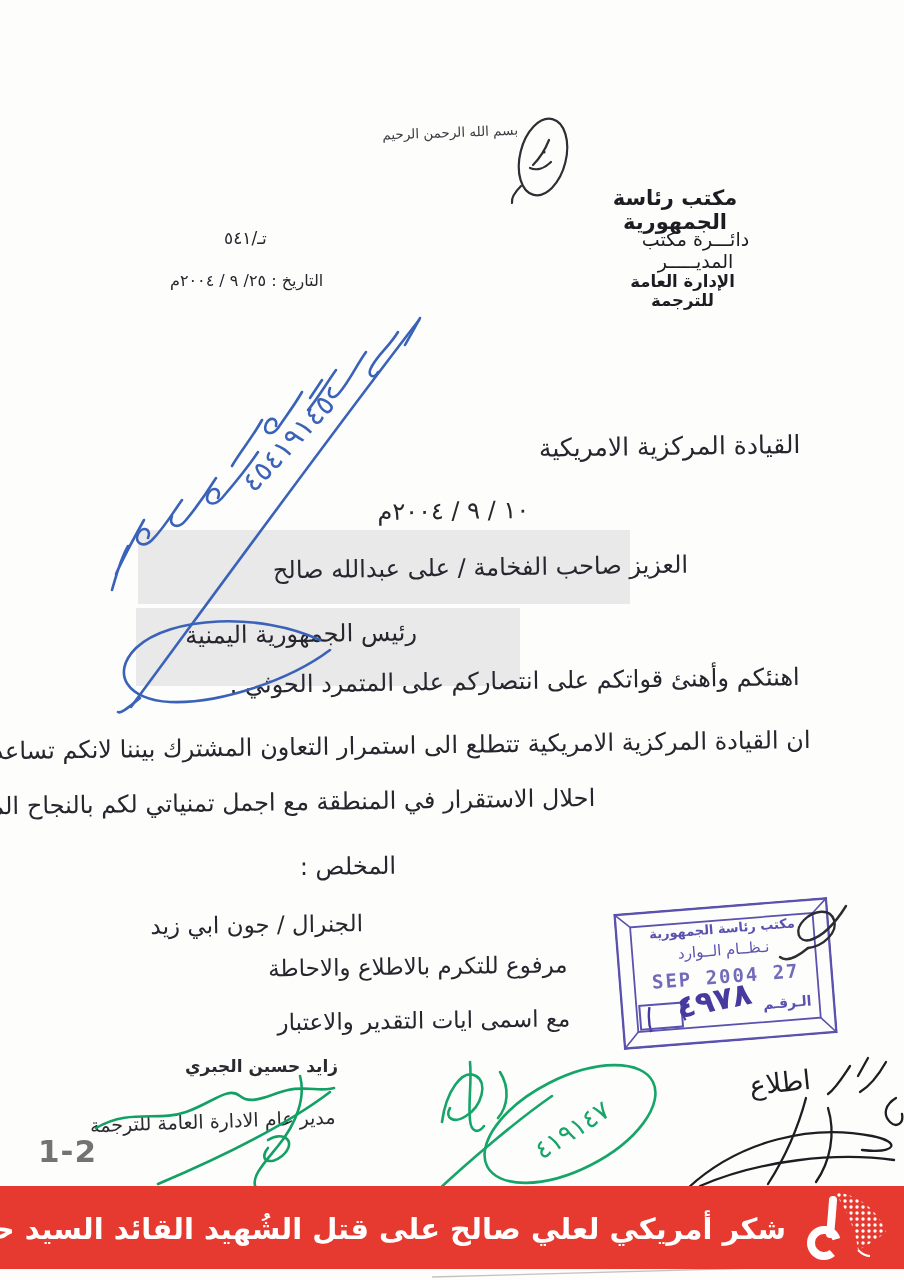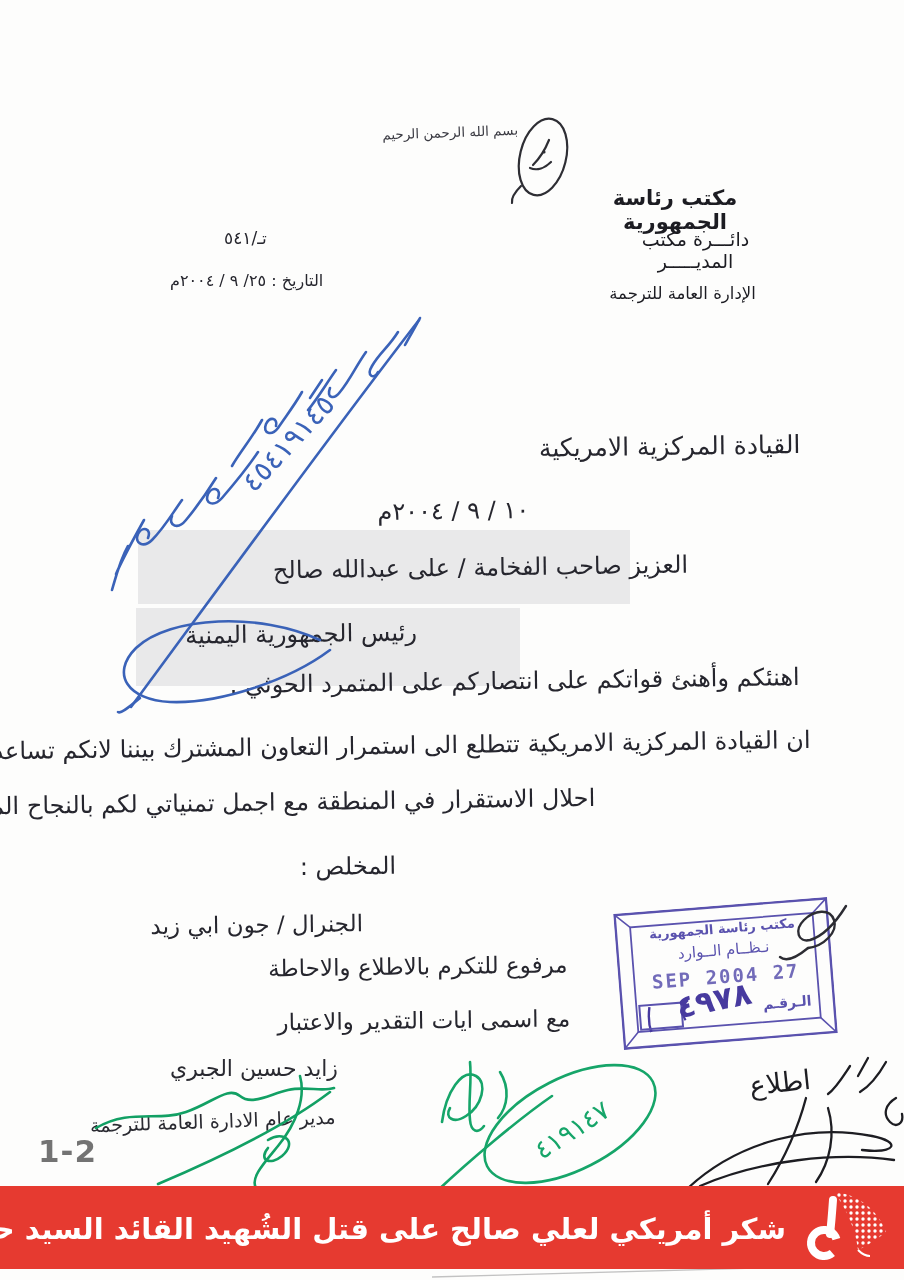--- a/index.html
+++ b/index.html
@@ -45,41 +45,41 @@
 <div class="page">
 
   <div class="band" style="left:138px;top:530px;width:492px;height:74px;"></div>
   <div class="band" style="left:136px;top:608px;width:384px;height:78px;"></div>
 
   <div class="abs ar" style="left:388px;top:124px;width:130px;font-size:13.5px;color:#3a3a42;transform:rotate(-2deg);">بسم الله الرحمن الرحيم</div>
 
   <div>
     <div class="letterhead-line" style="left:575px;top:186px;width:200px;font-size:21px;font-weight:bold;">مكتب رئاسة الجمهورية</div>
     <div class="letterhead-line" style="left:603px;top:228px;width:185px;font-size:19px;">دائـــرة مكتب المديـــــر</div>
-    <div class="letterhead-line" style="left:600px;top:284px;width:165px;font-size:16.5px;font-weight:normal;">الإدارة العامة للترجمة</div>
+    <div class="letterhead-line" style="left:600px;top:272px;width:165px;font-size:16.5px;font-weight:bold;">الإدارة العامة للترجمة</div>
   </div>
 
   <div class="abs ar" style="left:224px;top:228px;font-size:17px;">تـ/٥٤١</div>
   <div class="abs ar" style="left:170px;top:271px;font-size:16px;">التاريخ : ٢٥/ ٩ / ٢٠٠٤م</div>
 
   <div class="body-wrap">
     <div class="abs ar" style="right:104px;top:430px;font-size:25px;">القيادة المركزية الامريكية</div>
     <div class="abs ar" style="right:376px;top:492px;font-size:24px;">١٠ / ٩ / ٢٠٠٤م</div>
     <div class="abs ar" style="right:218px;top:549px;font-size:24px;">العزيز صاحب الفخامة / على عبدالله صالح</div>
     <div class="abs ar" style="right:490px;top:613px;font-size:24px;">رئيس الجمهورية اليمنية</div>
     <div class="abs ar" style="right:108px;top:663px;font-size:24px;">اهنئكم وأهنئ قواتكم على انتصاركم على المتمرد الحوثي .</div>
     <div class="abs ar" style="right:98px;top:726px;font-size:24px;">ان القيادة المركزية الامريكية تتطلع الى استمرار التعاون المشترك بيننا لانكم تساعدون في</div>
     <div class="abs ar" style="right:314px;top:781px;font-size:24px;">احلال الاستقرار في المنطقة مع اجمل تمنياتي لكم بالنجاح المستمر .</div>
     <div class="abs ar" style="right:514px;top:846px;font-size:24px;">المخلص :</div>
     <div class="abs ar" style="right:548px;top:904px;font-size:23px;">الجنرال / جون ابي زيد</div>
     <div class="abs ar" style="right:344px;top:948px;font-size:23px;">مرفوع للتكرم بالاطلاع والاحاطة</div>
     <div class="abs ar" style="right:342px;top:1002px;font-size:23px;">مع اسمى ايات التقدير والاعتبار</div>
   </div>
 
-  <div class="abs ar" style="right:566px;top:1056px;font-size:22px;color:#2a2a31;">زايد حسين الجبري</div>
+  <div class="abs ar" style="right:566px;top:1056px;font-size:17px;color:#2a2a31;font-weight:bold;">زايد حسين الجبري</div>
   <div class="abs ar" style="right:568px;top:1110px;font-size:19px;color:#2a2a31;transform:rotate(-2deg);">مدير عام الادارة العامة للترجمة</div>
 
   <div class="stamp">
     <svg width="215" height="137" viewBox="0 0 215 137">
       <rect x="1.5" y="1.5" width="212" height="134" fill="none" stroke="#5a52ae" stroke-width="2.4"></rect>
       <rect x="16" y="15" width="183" height="105" fill="none" stroke="#5a52ae" stroke-width="1.8"></rect>
       <path d="M1.5,1.5 L16,15 M213.5,1.5 L199,15 M1.5,135.5 L16,120 M213.5,135.5 L199,120" stroke="#5a52ae" stroke-width="1.6"></path>
       <path d="M29,96 C27,106 27,114 29,121" stroke="#473a9f" stroke-width="2.4" fill="none"></path>
       <path d="M64,112 C60,104 62,96 68,92" stroke="#473a9f" stroke-width="2.2" fill="none"></path>
     </svg>

